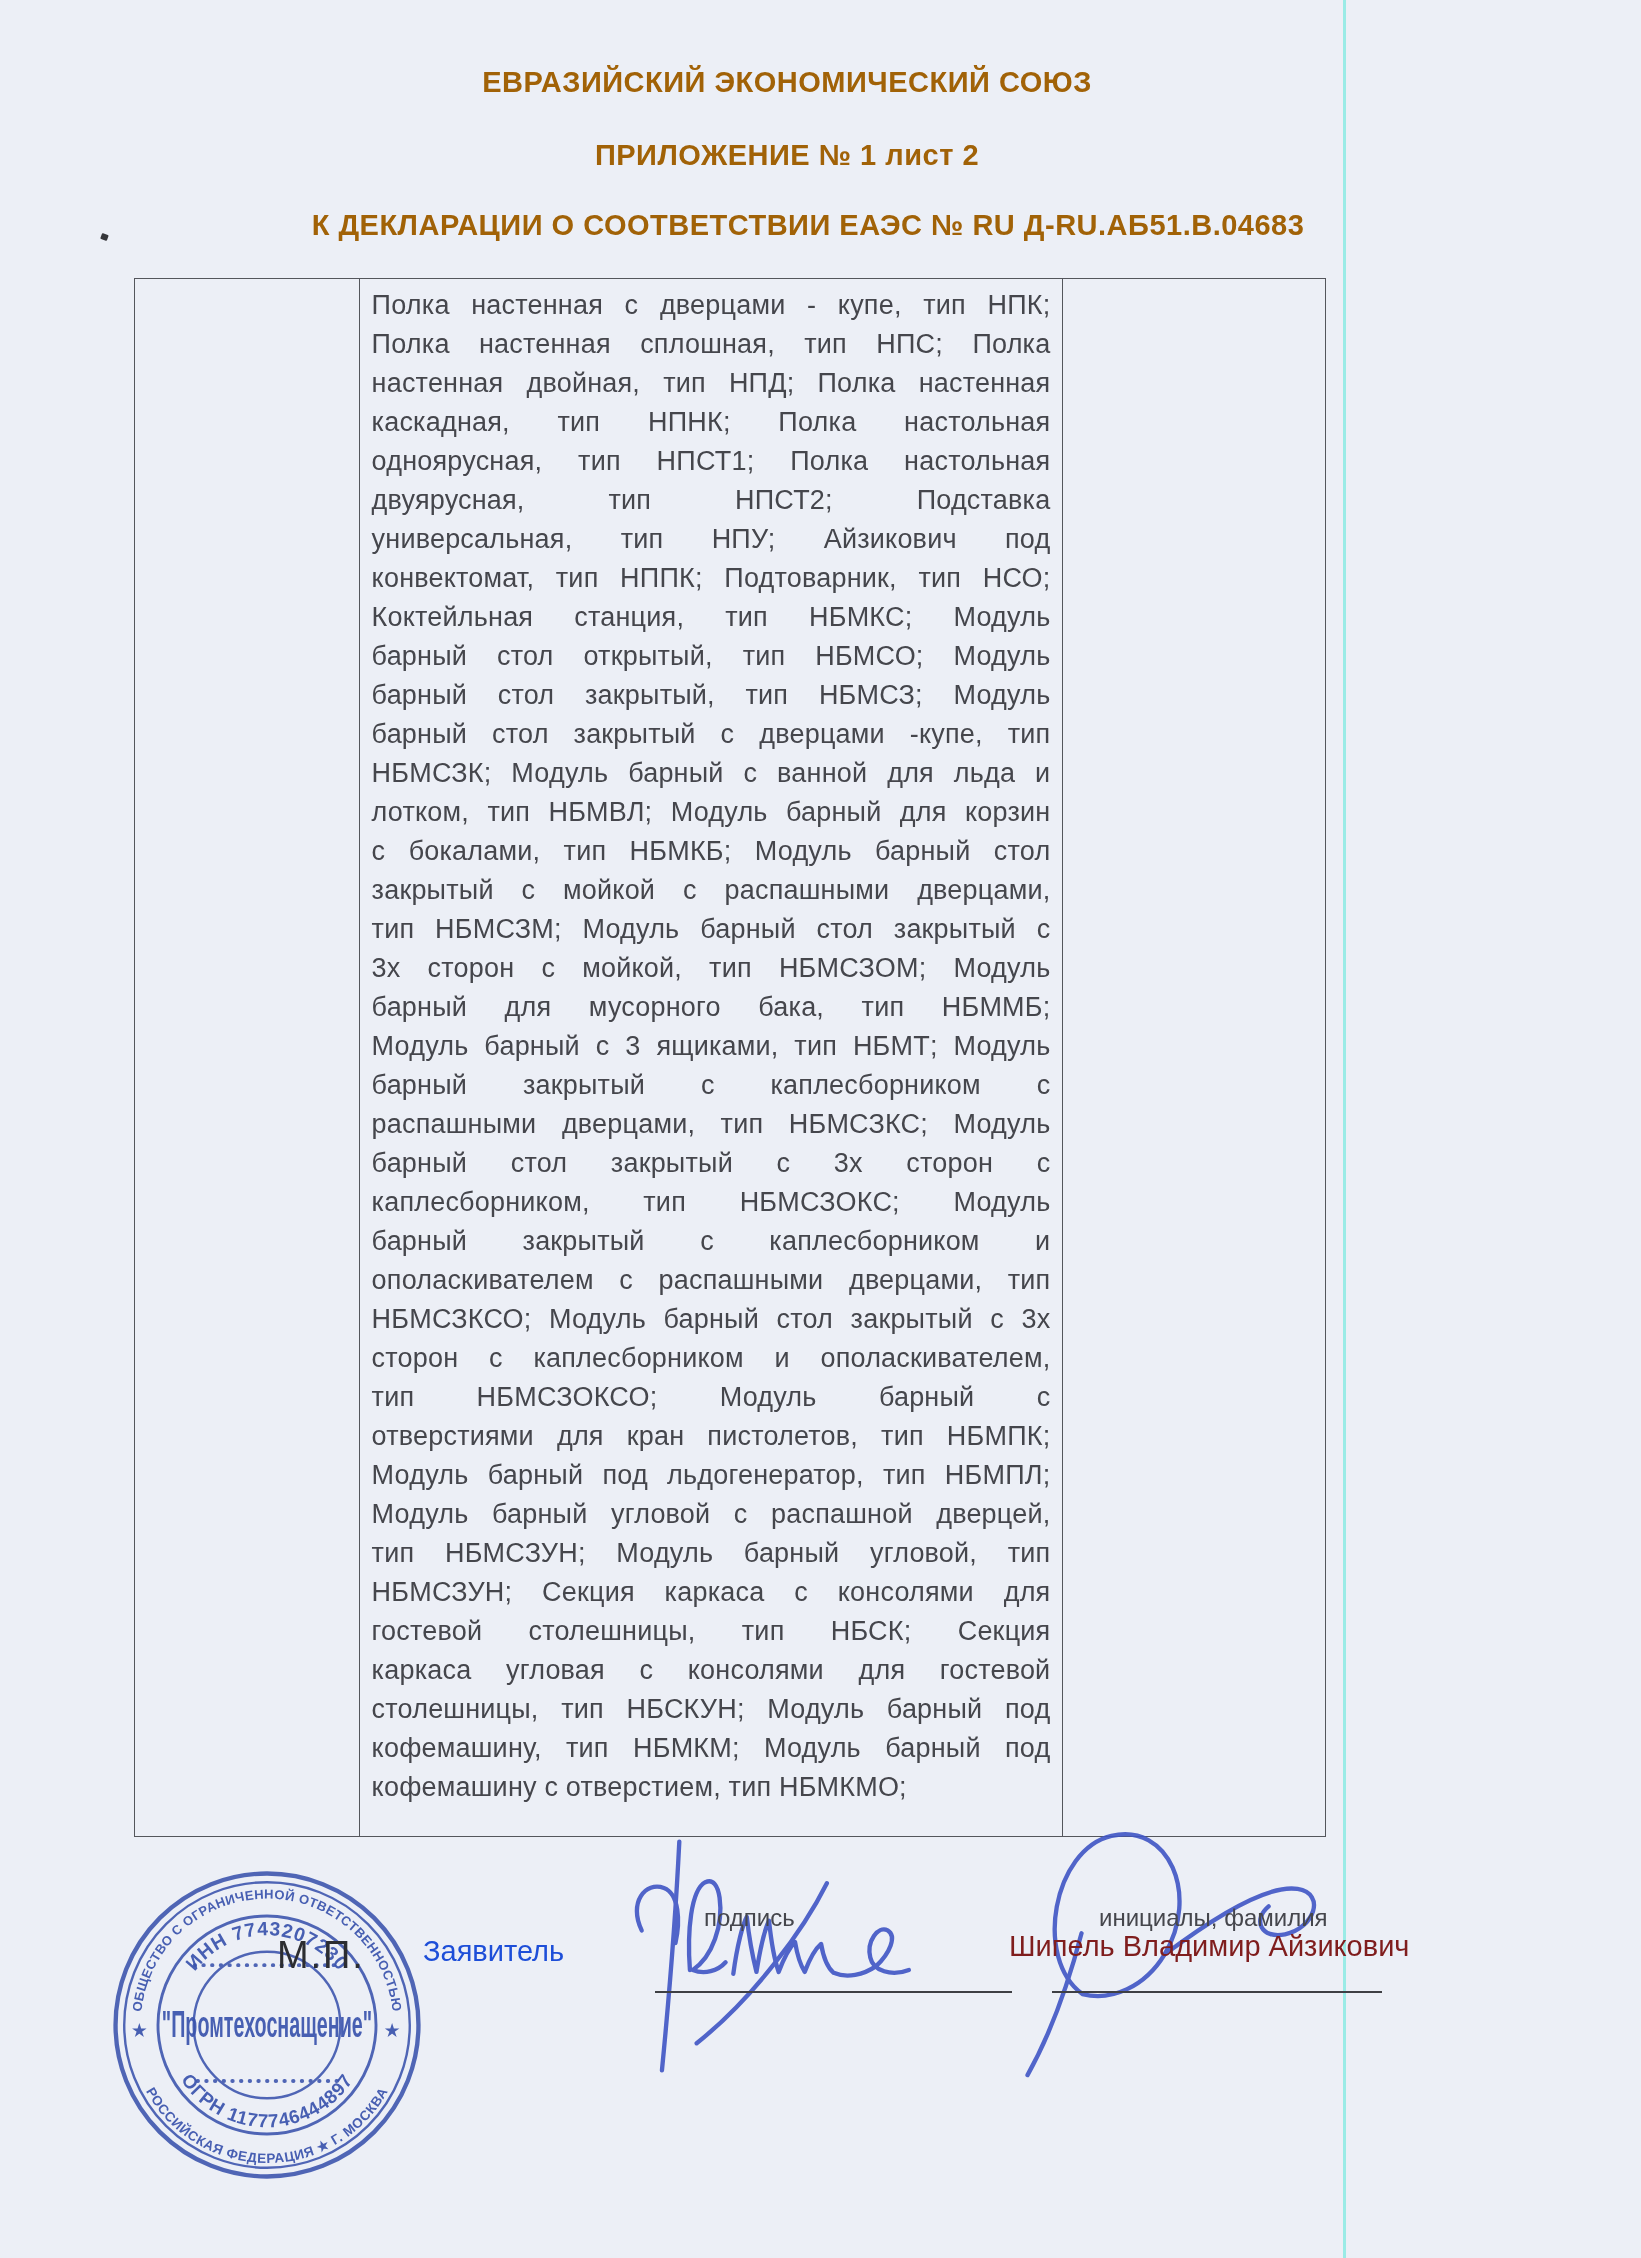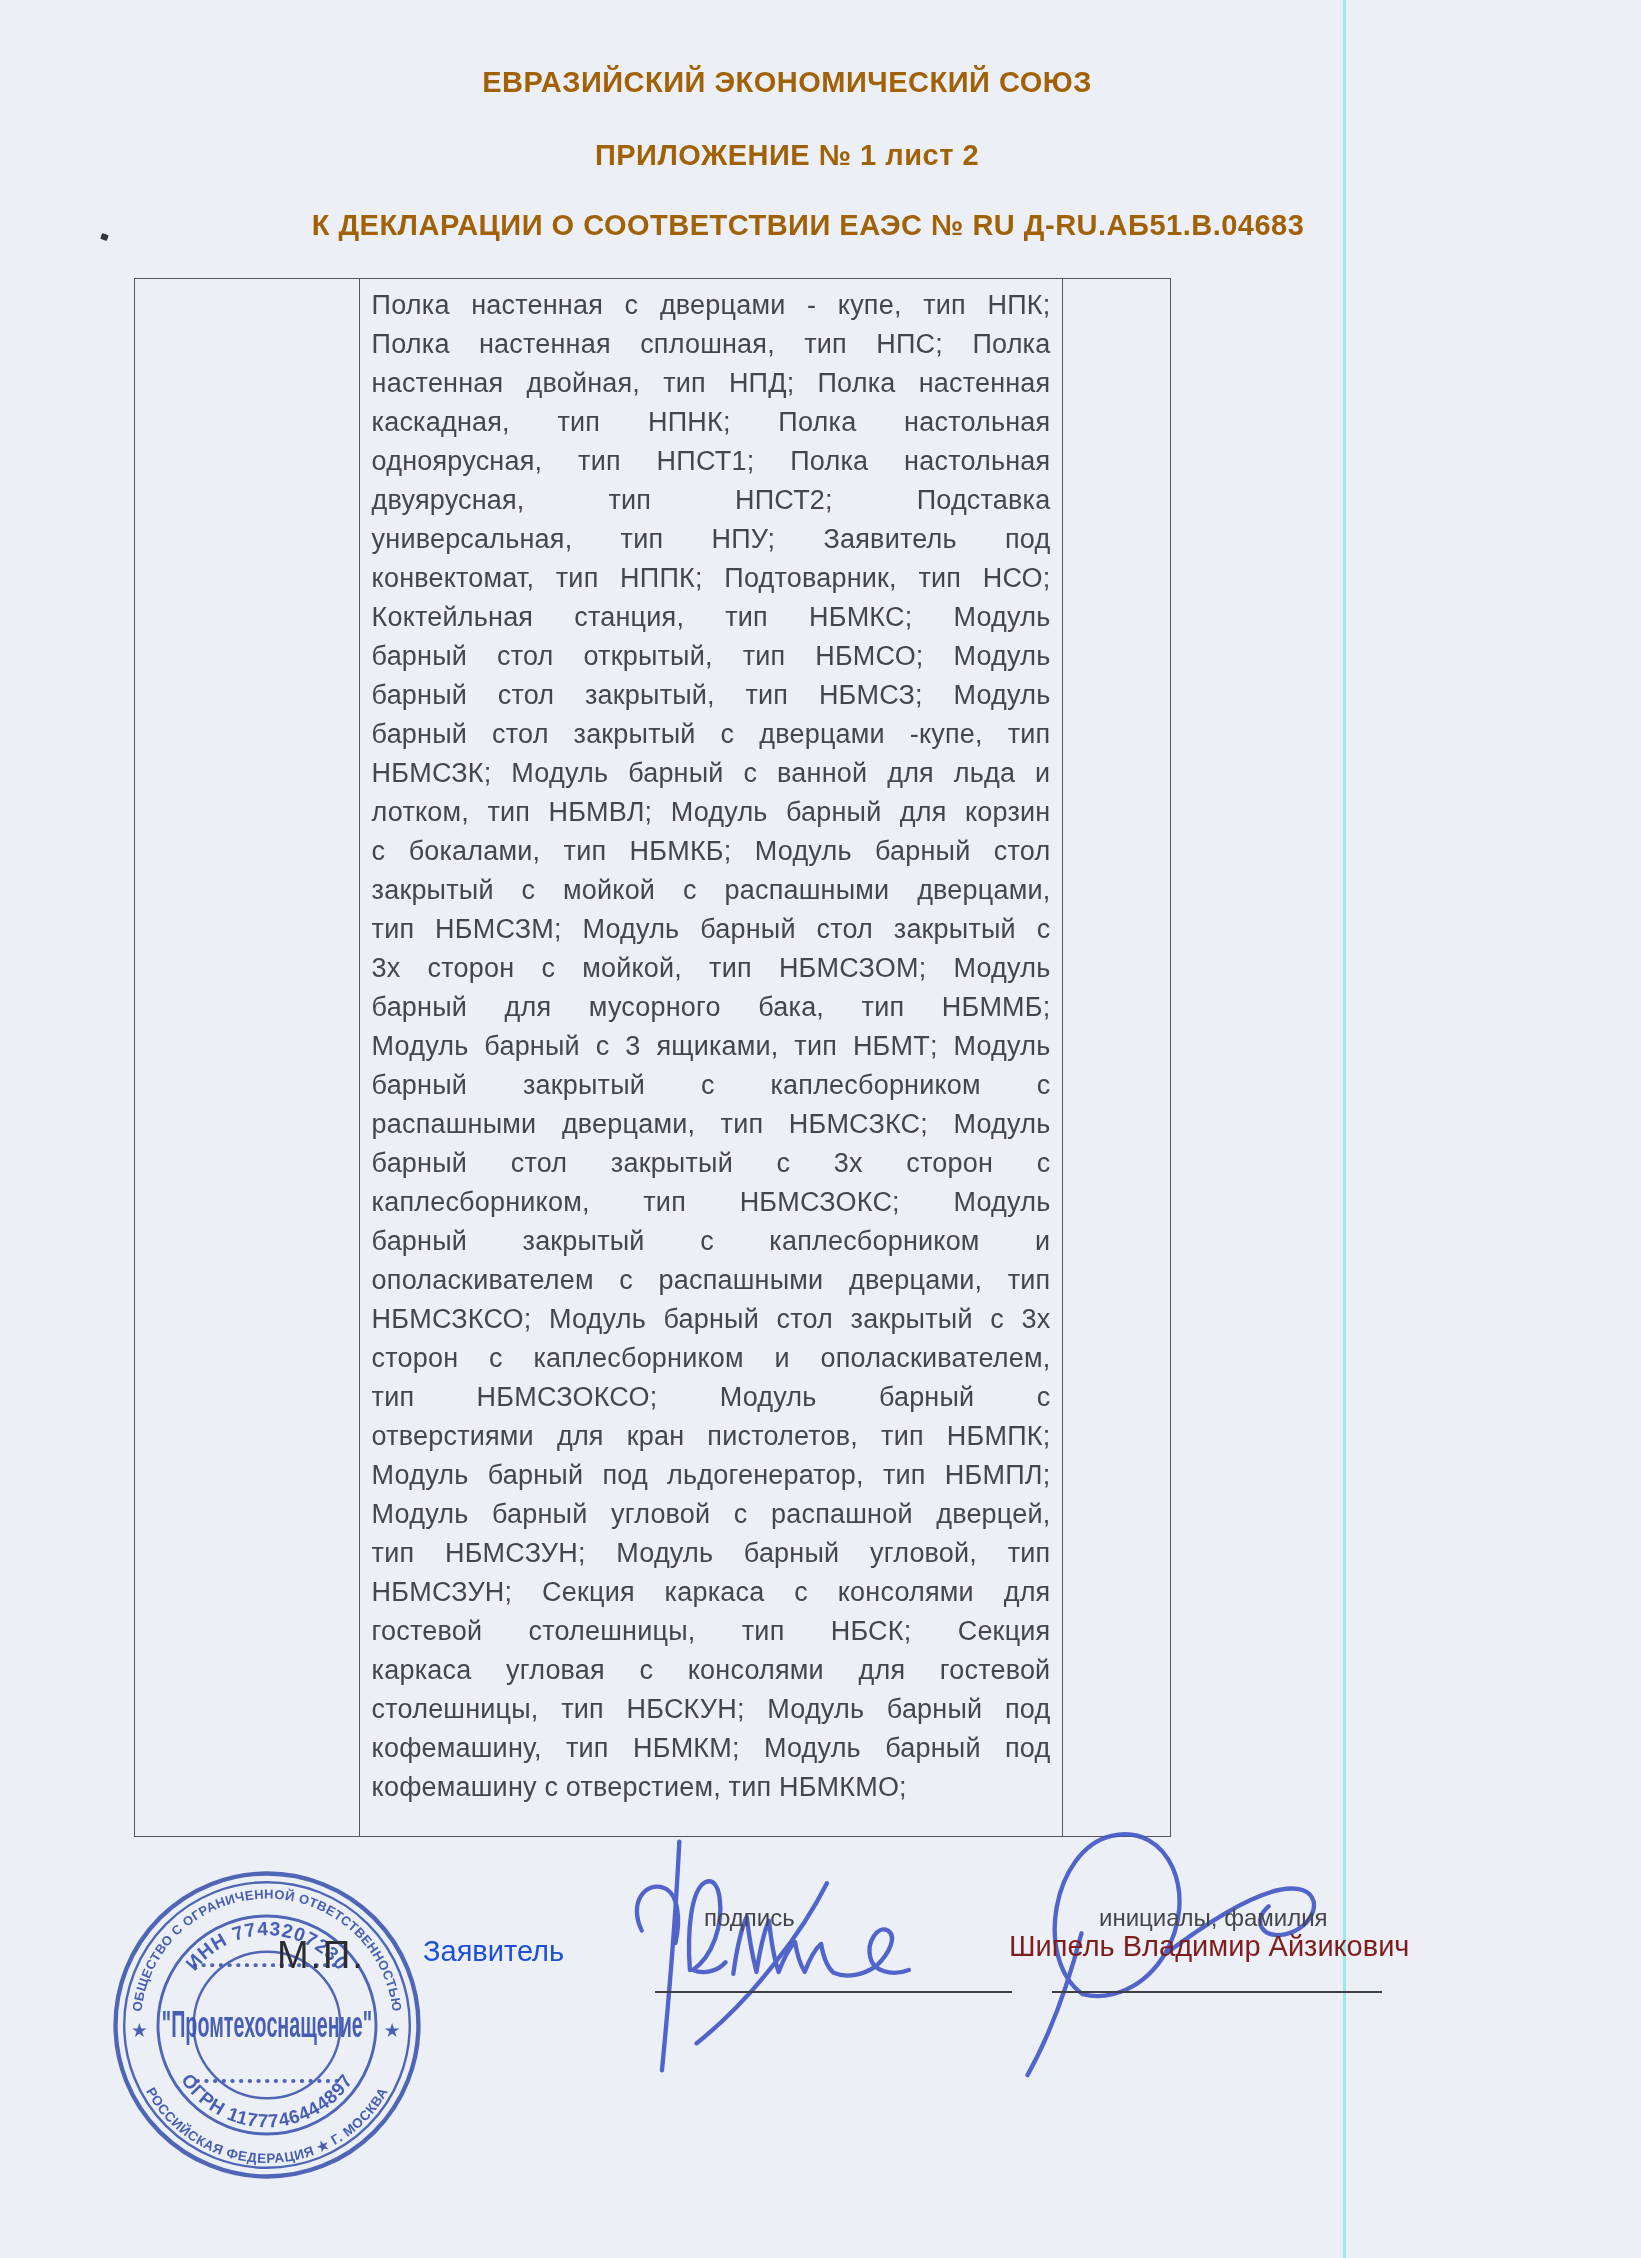--- a/index.html
+++ b/index.html
@@ -10,21 +10,21 @@
     color:#3e3f44;
   }
   .title{
     position:absolute; left:0; width:1574px; text-align:center;
     font-weight:bold; font-size:29px; letter-spacing:0.5px; color:#a16207;
   }
   .title-1{top:66px;}
   .title-2{top:139px;}
   .title-3{top:209px;margin-left:21px;}
   .doc-table{
-    position:absolute; left:134px; top:278px; width:1037px; height:1559px;
+    position:absolute; left:134px; top:278px; width:1192px; height:1559px;
     border:1.9px solid #54565c; box-sizing:border-box; display:flex;
   }
   .cell{box-sizing:border-box; height:100%;}
   .cell-left{width:225px; border-right:1.9px solid #54565c;}
   .cell-main{width:703px; border-right:1.9px solid #54565c; padding:6.8px 11.6px 0 11.6px;}
   .cell-right{flex:1;}
   .tl{
     font-size:27px; line-height:39px; color:#45464c;
     text-align:justify; text-align-last:justify; text-justify:inter-word;
     white-space:normal; letter-spacing:0.2px;
@@ -69,21 +69,21 @@
 
   <div class="doc-table">
     <div class="cell cell-left"></div>
     <div class="cell cell-main">
       <div class="tl">Полка настенная с дверцами - купе, тип НПК;</div>
       <div class="tl">Полка настенная сплошная, тип НПС; Полка</div>
       <div class="tl">настенная двойная, тип НПД; Полка настенная</div>
       <div class="tl">каскадная, тип НПНК; Полка настольная</div>
       <div class="tl">одноярусная, тип НПСТ1; Полка настольная</div>
       <div class="tl">двуярусная, тип НПСТ2; Подставка</div>
-      <div class="tl">универсальная, тип НПУ; Заявитель под</div>
+      <div class="tl">универсальная, тип НПУ; Айзикович под</div>
       <div class="tl">конвектомат, тип НППК; Подтоварник, тип НСО;</div>
       <div class="tl">Коктейльная станция, тип НБМКС; Модуль</div>
       <div class="tl">барный стол открытый, тип НБМСО; Модуль</div>
       <div class="tl">барный стол закрытый, тип НБМСЗ; Модуль</div>
       <div class="tl">барный стол закрытый с дверцами -купе, тип</div>
       <div class="tl">НБМСЗК; Модуль барный с ванной для льда и</div>
       <div class="tl">лотком, тип НБМВЛ; Модуль барный для корзин</div>
       <div class="tl">с бокалами, тип НБМКБ; Модуль барный стол</div>
       <div class="tl">закрытый с мойкой с распашными дверцами,</div>
       <div class="tl">тип НБМСЗМ; Модуль барный стол закрытый с</div>

